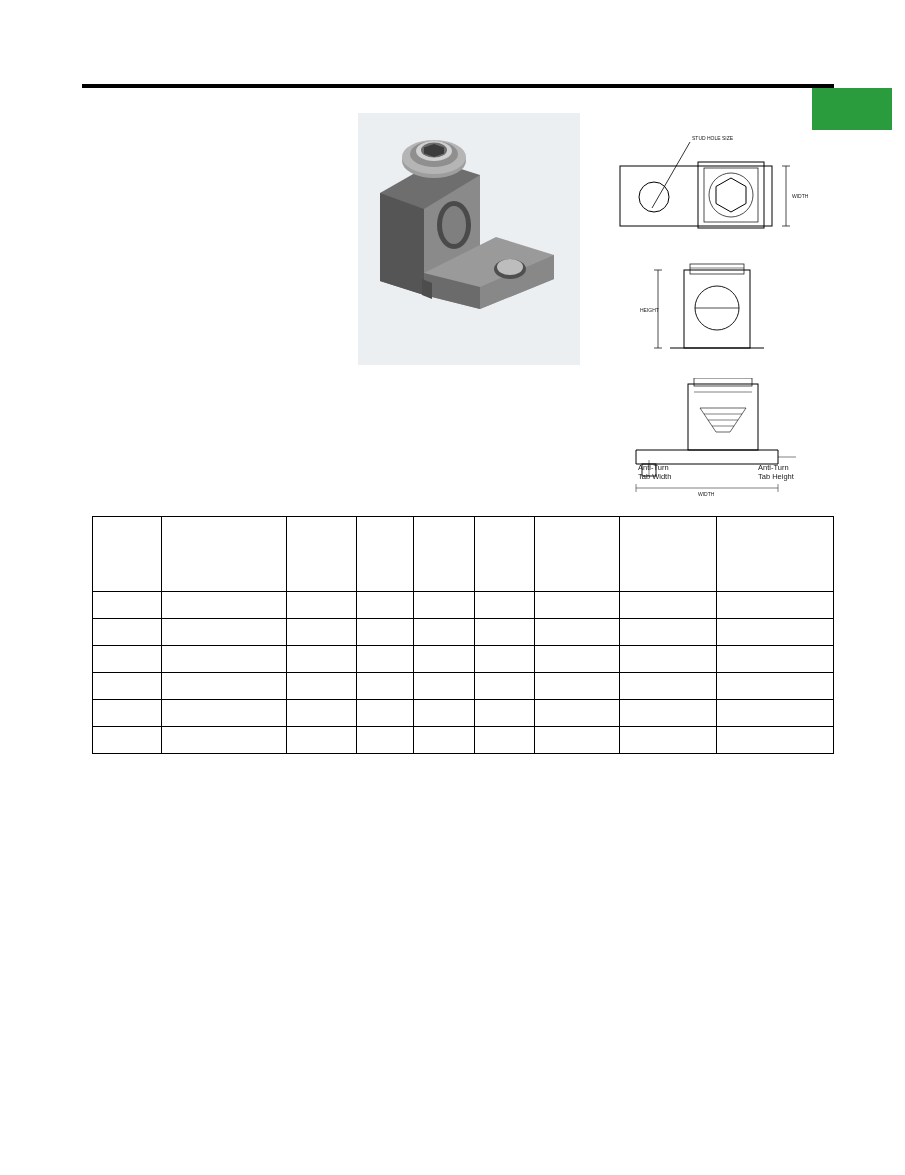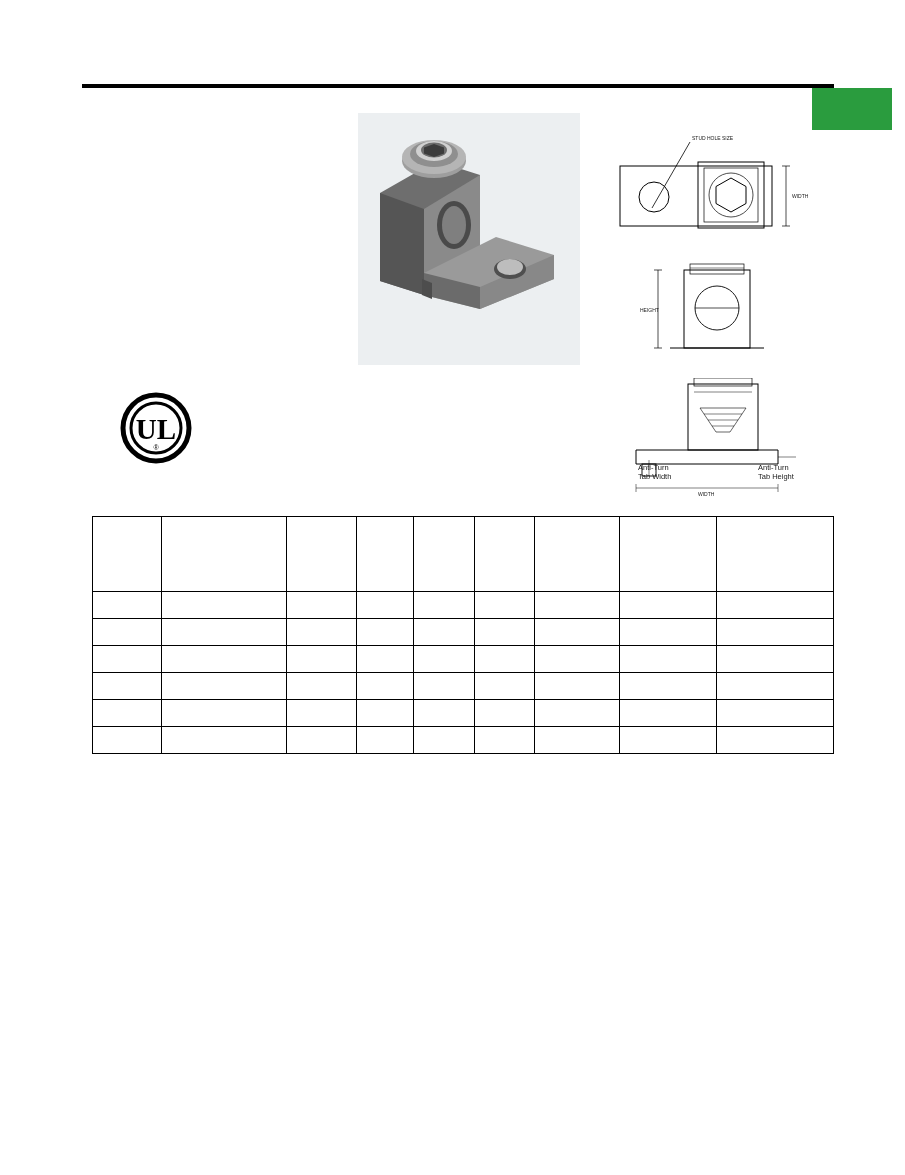--- a/index.html
+++ b/index.html
@@ -143,28 +143,20 @@
     <ellipse cx="76" cy="48" rx="32" ry="17" fill="#9e9e9e"></ellipse>
     <ellipse cx="76" cy="44" rx="32" ry="17" fill="#b5b5b5"></ellipse>
     <ellipse cx="76" cy="41" rx="24" ry="13" fill="#8f8f8f"></ellipse>
     <ellipse cx="76" cy="38" rx="18" ry="10" fill="#d0d0d0"></ellipse>
     <ellipse cx="76" cy="37" rx="13" ry="7.5" fill="#6d6d6d"></ellipse>
     <polygon points="76,31 86,34.5 86,40.5 76,44 66,40.5 66,34.5" fill="#3c3c3c"></polygon>
   </svg>
 </div>
 
 <div class="certs">
-  <div class="cert cert-ul">
-    <svg width="72" height="72" viewBox="0 0 72 72">
-      <circle cx="36" cy="36" r="33" fill="none" stroke="#000" stroke-width="5"></circle>
-      <circle cx="36" cy="36" r="25" fill="none" stroke="#000" stroke-width="3"></circle>
-      <text x="36" y="47" text-anchor="middle" font-family="Liberation Serif, serif" font-size="29" font-weight="bold" fill="#000">UL</text>
-      <text x="36" y="58" text-anchor="middle" font-family="Liberation Sans, sans-serif" font-size="7" fill="#000">®</text>
-    </svg>
-  </div>
 </div>
 
 <div class="drawing dwg-top">
   <svg width="230" height="130" viewBox="0 0 230 130">
 
     <line x1="40" y1="88" x2="78" y2="22" stroke="#000" stroke-width="0.8"></line>
     <text class="dwg-label" x="80" y="20">STUD HOLE SIZE</text>
 
     <rect x="8" y="46" width="152" height="60" fill="none" stroke="#000" stroke-width="1"></rect>
 

